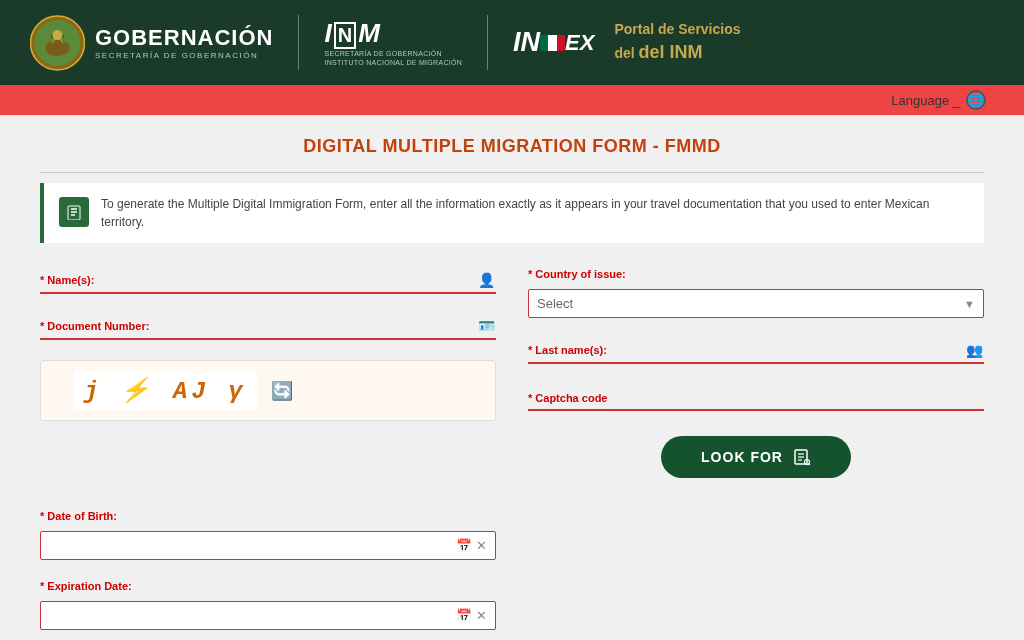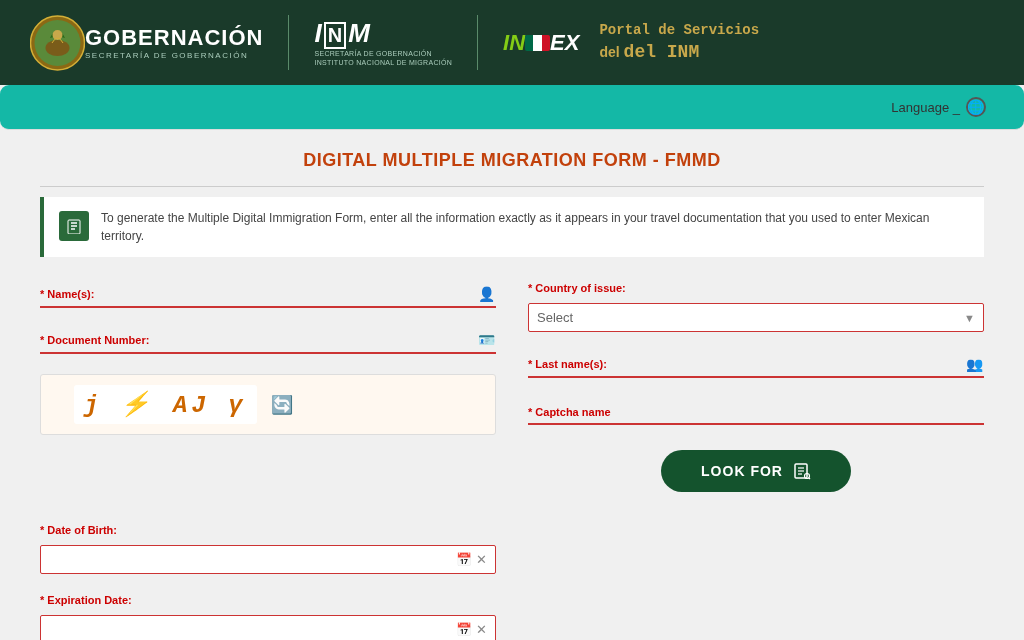--- a/index.html
+++ b/index.html
@@ -10,20 +10,21 @@
       background: #1a3a2a;
       display: flex;
       align-items: center;
       padding: 10px 30px;
       height: 85px;
       gap: 0;
     }
     .header-logo-gobernacion {
       display: flex;
       align-items: center;
+      gap: 10px;
     }
     .coat-of-arms {
       width: 55px;
       height: 60px;
       position: relative;
     }
     .gobernacion-text {
       color: #fff;
     }
     .gobernacion-title {
@@ -68,33 +69,31 @@
     }
     .portal-text {
       margin-left: 20px;
       color: #c8a84b;
       font-size: 14px;
       font-weight: bold;
       line-height: 1.4;
     }
     .portal-text span {
       font-weight: 900;
-      font-family: Liberation Mono, monospace;
     }
 
     
     .toolbar {
-      background: #14b8a6;
+      background: #ef4444;
       border-bottom: 1px solid #ddd;
-      height: 45px;
+      height: 31px;
       display: flex;
       align-items: center;
       justify-content: flex-end;
       padding: 0 30px;
-      border-radius: 9px;
     }
     .language-btn {
       display: flex;
       align-items: center;
       gap: 6px;
       font-size: 13px;
       color: #333;
       cursor: pointer;
       background: none;
       border: none;
@@ -337,21 +336,21 @@
     </div>
     <div style="font-size:7px;color:#aaccbb;letter-spacing:0.3px;text-transform:uppercase;line-height:1.3;max-width:140px;">
       SECRETARÍA DE GOBERNACIÓN<br>INSTITUTO NACIONAL DE MIGRACIÓN
     </div>
   </div>
 
   <div class="header-divider2"></div>
 
   <div class="inmex-logo">
     <div style="display:flex;align-items:center;gap:0;">
-      <span style="font-size:22px;font-weight:900;color:#84cc16;font-style:italic;">IN</span>
+      <span style="font-size:27px;font-weight:900;color:#ffffff;font-style:italic;">IN</span>
       <div class="inmex-flag"></div>
       <span style="font-size:22px;font-weight:900;color:#fff;font-style:italic;">EX</span>
     </div>
   </div>
 
   <div class="portal-text">
     <span>Portal de Servicios</span><br>
     del <span style="font-size:18px;">del INM</span>
   </div>
 </div>
@@ -422,21 +421,21 @@
       <div class="form-group" style="margin-bottom:20px;">
         <div class="form-input-wrapper">
           <label style="font-size:11px;color:#cc0000;font-weight:bold;white-space:nowrap;">* Last name(s):</label>
           <input type="text" style="flex: 1 1 0%;">
           <span class="input-icon">👥</span>
         </div>
       </div>
 
       <div class="form-group" style="margin-top:22px;">
         <div class="form-input-wrapper">
-          <label style="font-size:11px;color:#cc0000;font-weight:bold;white-space:nowrap;">* Captcha name</label>
+          <label style="font-size:11px;color:#cc0000;font-weight:bold;white-space:nowrap;">* Captcha code</label>
           <input type="text" style="flex: 1 1 0%;">
         </div>
       </div>
 
       <div style="margin-top:25px;display:flex;justify-content:center;">
         <button class="btn-look-for">
           <span>LOOK FOR</span>
           <svg width="18" height="18" viewBox="0 0 18 18" fill="none">
             <rect x="2" y="2" width="12" height="14" rx="1" stroke="white" stroke-width="1.5" fill="none"></rect>
             <line x1="5" y1="6" x2="11" y2="6" stroke="white" stroke-width="1.2"></line>

